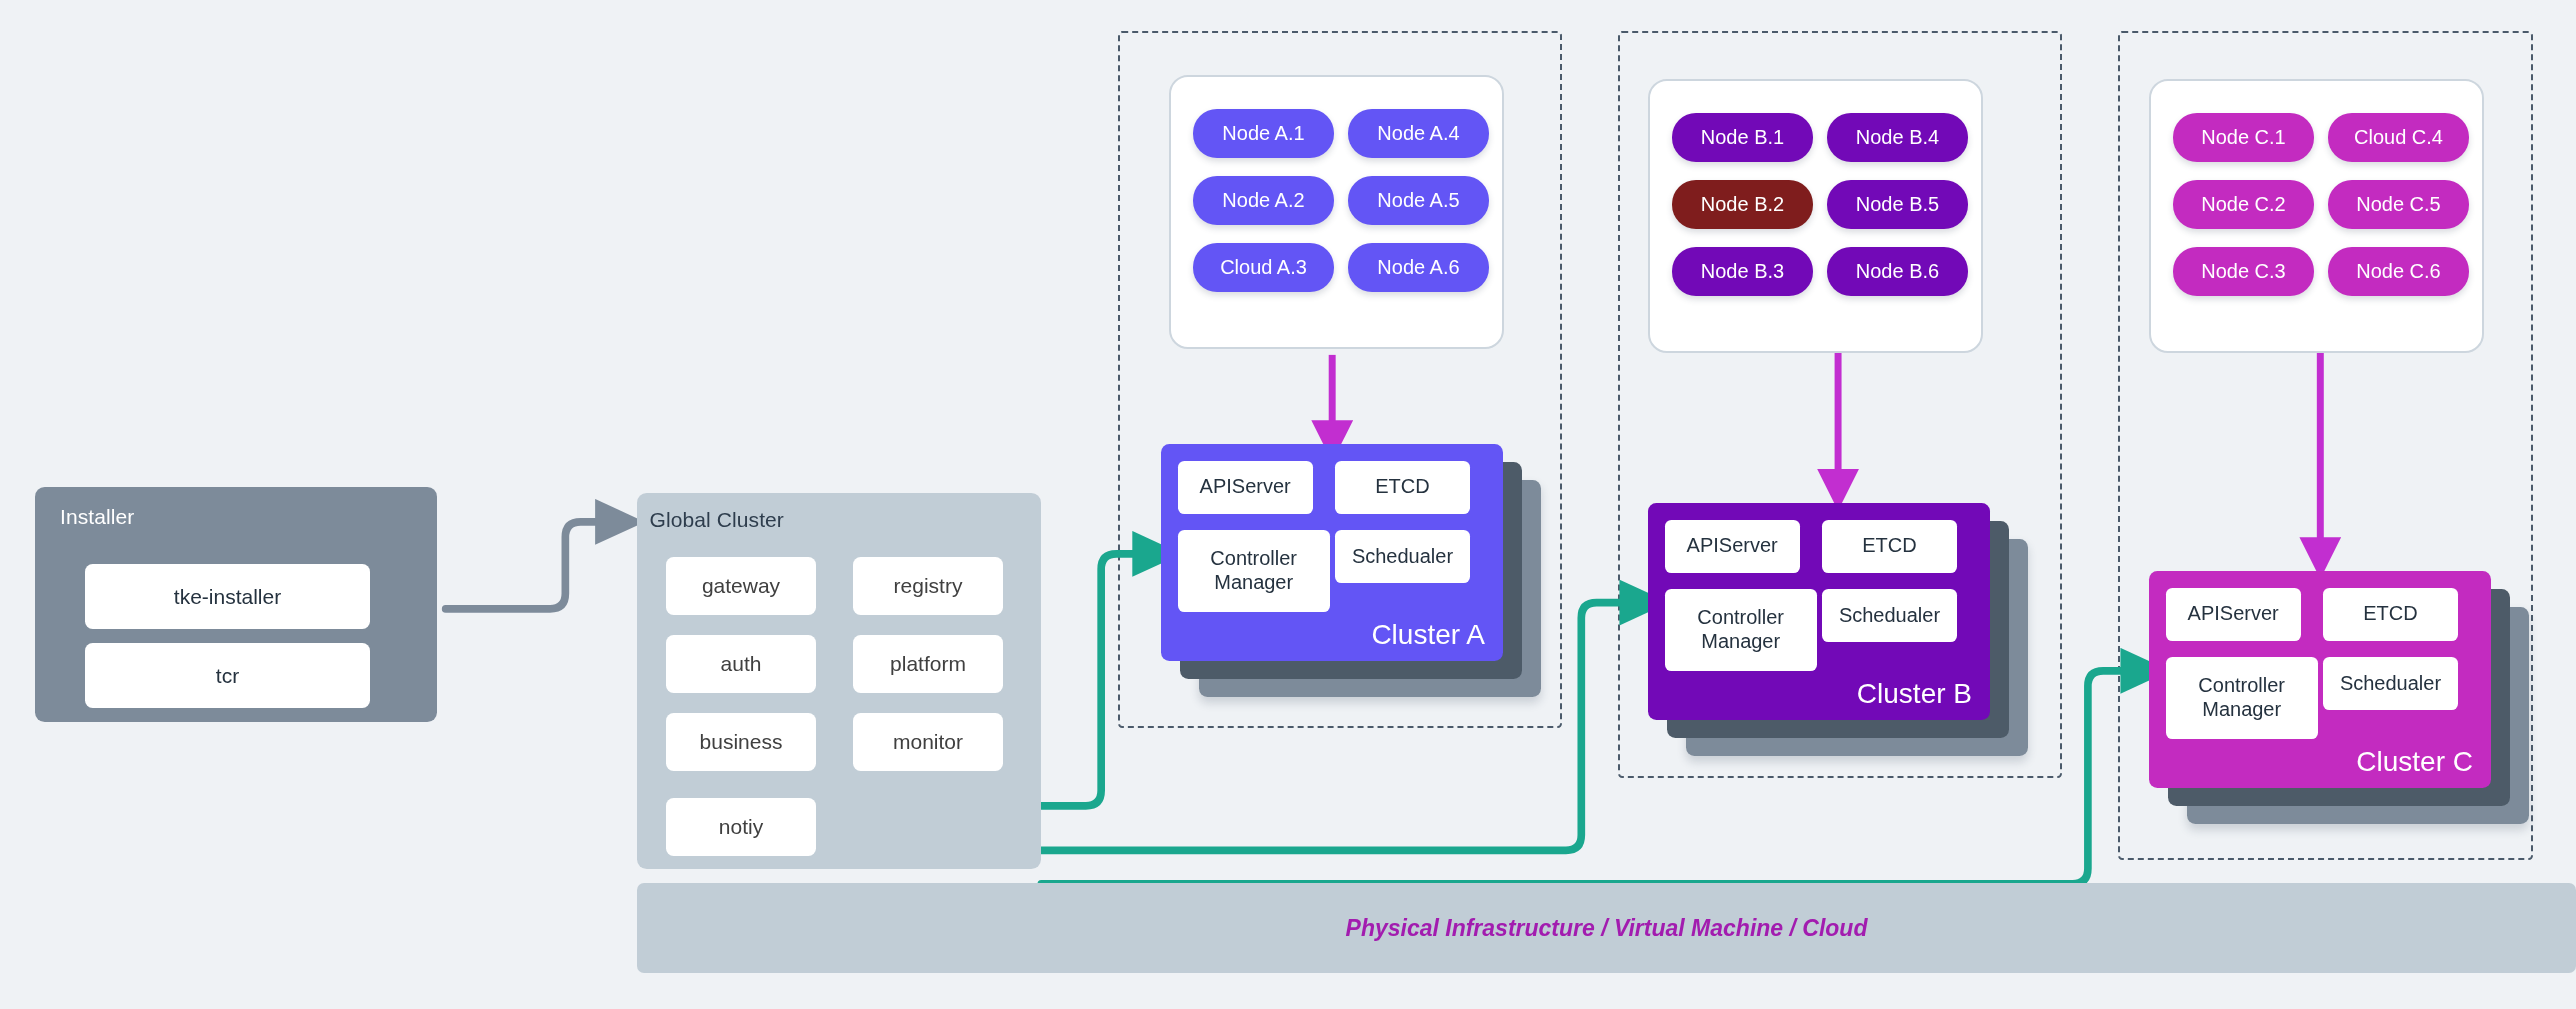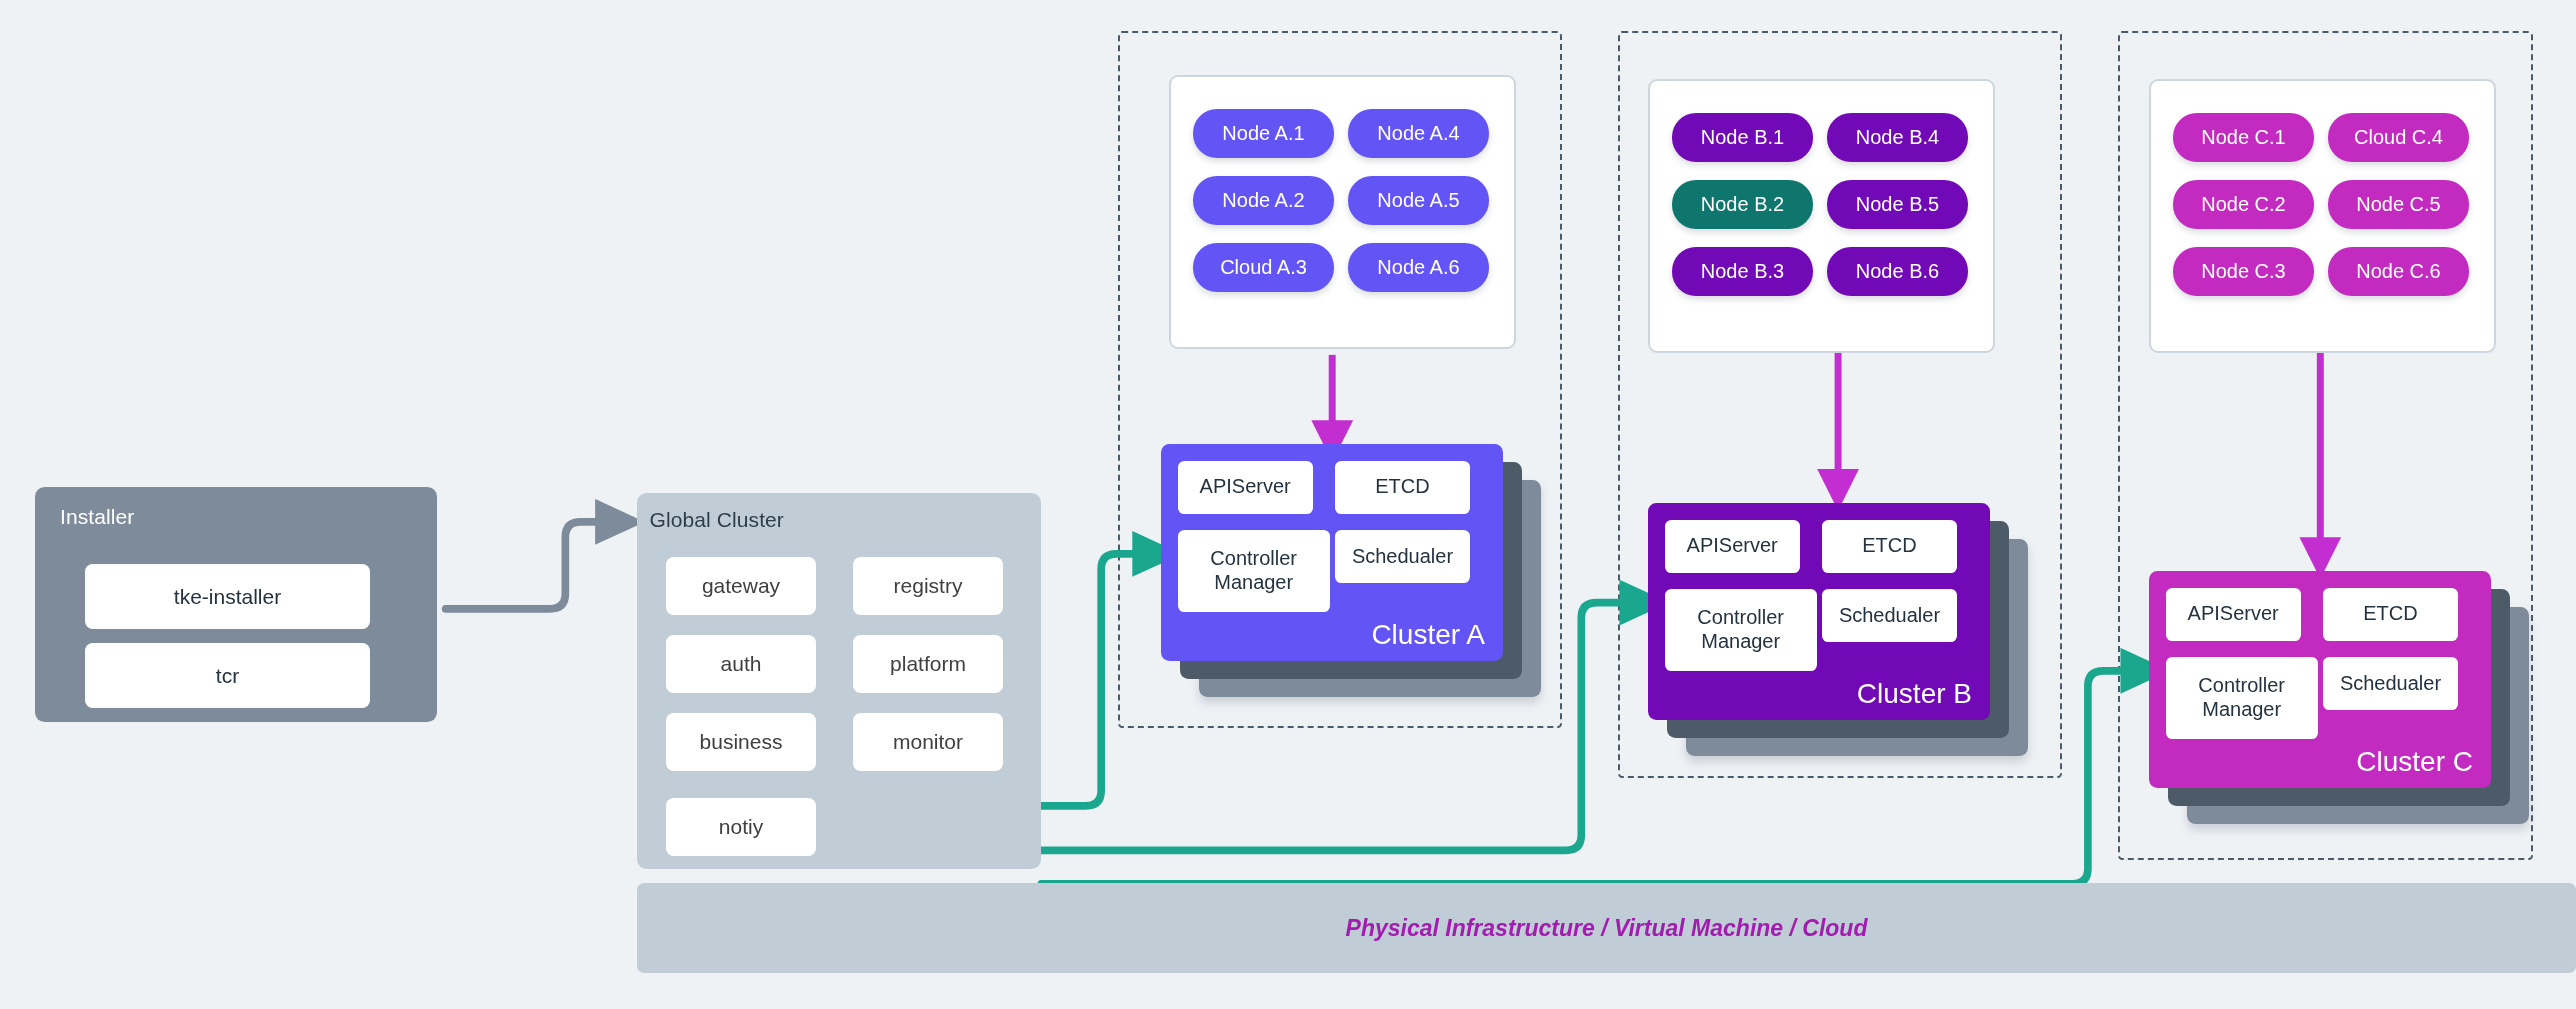--- a/index.html
+++ b/index.html
@@ -100,23 +100,22 @@
     border: 2.8px dashed #4a5a6a;
     border-radius: 4.2px;
     z-index: 1;
   }
 
   
   .nodepool {
     position: absolute;
     background: #ffffff;
     border: 2.1px solid #cdd6de;
-    border-radius: 9px;
+    border-radius: 19px;
     z-index: 2;
-    padding-left: 12px;
   }
   .node-pill {
     position: absolute;
     width: 141px; height: 49px;
     border-radius: 24px;
     display: flex;
     align-items: center;
     justify-content: center;
     color: #ffffff;
     font-size: 20px;
@@ -264,21 +263,21 @@
       <div class="cp-box cp-sched">Schedualer</div>
       <div class="cp-name">Cluster A</div>
     </div>
   </div>
 
   <div class="region" style="left:1618px; top:31px; width:440px; height:743px;"></div>
 
   <div class="nodepool" style="left:1648px; top:79px; width:331px; height:270px;">
     <div class="node-pill" style="left:22px;  top:32px;  background:#7209b7">Node B.1</div>
     <div class="node-pill" style="left:177px; top:32px;  background:#7209b7">Node B.4</div>
-    <div class="node-pill" style="left:22px;  top:99px; background:#0f766e">Node B.2</div>
+    <div class="node-pill" style="left:22px;  top:99px; background:#7f1d1d">Node B.2</div>
     <div class="node-pill" style="left:177px; top:99px; background:#7209b7">Node B.5</div>
     <div class="node-pill" style="left:22px;  top:166px; background:#7209b7">Node B.3</div>
     <div class="node-pill" style="left:177px; top:166px; background:#7209b7">Node B.6</div>
   </div>
 
   <div class="cp-wrap" style="left:1648px; top:503px;">
     <div class="cp-shadow2"></div>
     <div class="cp-shadow1"></div>
     <div class="cp-card" style="background:#7209b7">
       <div class="cp-box cp-api">APIServer</div>

